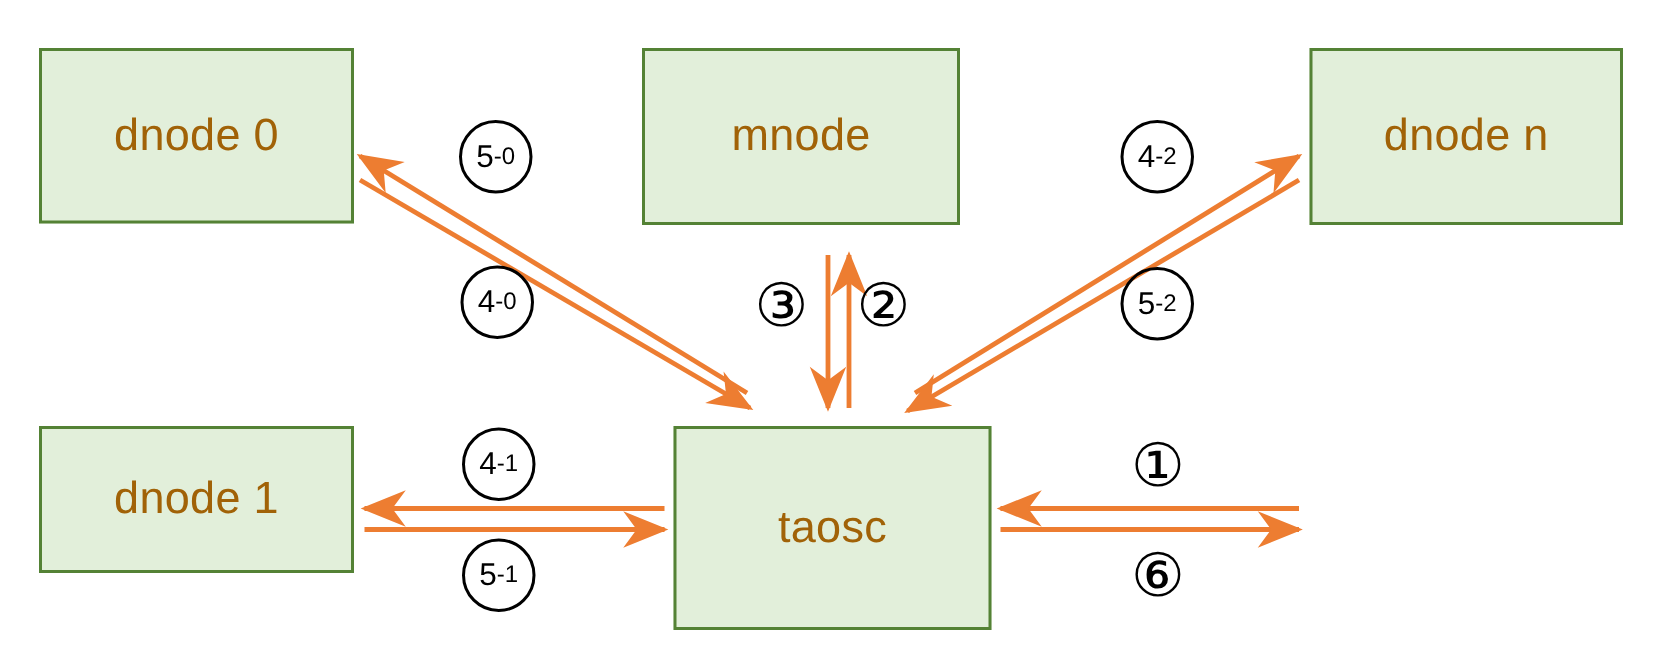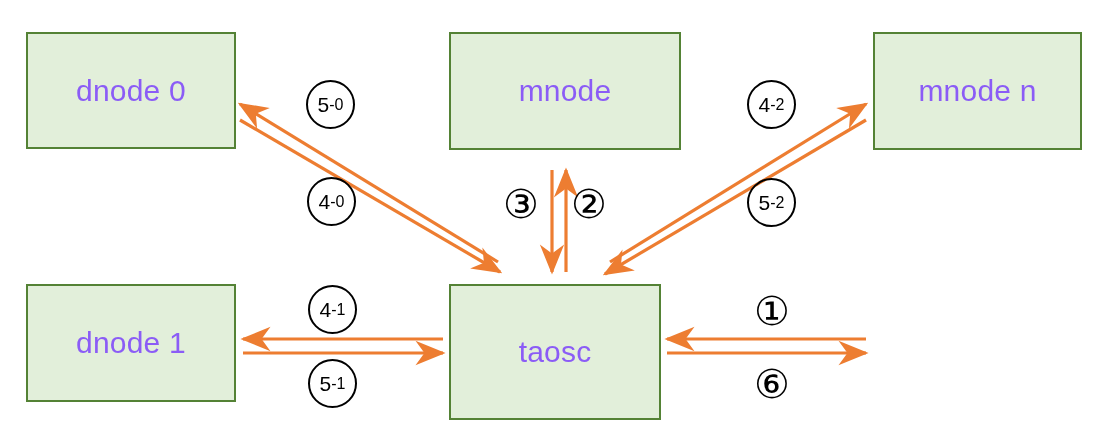--- a/index.html
+++ b/index.html
@@ -29,21 +29,21 @@
     box-sizing: border-box;
     background: #e2efda;
     border: 2px solid #548235;
     display: flex;
     align-items: center;
     justify-content: center;
   }
   .node-label {
     font-family: "Liberation Sans", sans-serif;
     font-size: 30px;
-    color: #8b5cf6;
+    color: #a16207;
     line-height: 1;
     letter-spacing: 0.2px;
     white-space: nowrap;
   }
   .badge {
     position: absolute;
     box-sizing: border-box;
     display: flex;
     align-items: center;
     justify-content: center;
@@ -105,29 +105,29 @@
       <line x1="866" y1="339" x2="667" y2="339" marker-end="url(#ah)"></line>
 
       <line x1="667" y1="353" x2="866" y2="353" marker-end="url(#ah)"></line>
     </g>
   </svg>
 
   <div class="node" style="left:26px; top:32px; width:210px; height:117px;">
     <span class="node-label">dnode 0</span>
   </div>
 
-  <div class="node" style="left:449px; top:32px; width:232px; height:118px;text-align:center;">
+  <div class="node" style="left:428px; top:32px; width:212px; height:118px;text-align:center;">
     <span class="node-label">mnode</span>
   </div>
 
   <div class="node" style="left:873px; top:32px; width:209px; height:118px;">
-    <span class="node-label">mnode n</span>
+    <span class="node-label">dnode n</span>
   </div>
 
-  <div class="node" style="left:26px; top:284px; width:210px; height:118px;">
+  <div class="node" style="left:26px; top:284px; width:210px; height:98px;">
     <span class="node-label">dnode 1</span>
   </div>
 
   <div class="node" style="left:449px; top:284px; width:212px; height:136px;">
     <span class="node-label">taosc</span>
   </div>
 
 
   <div class="badge ring" style="left:306px; top:80px;">
     <span>5</span>

